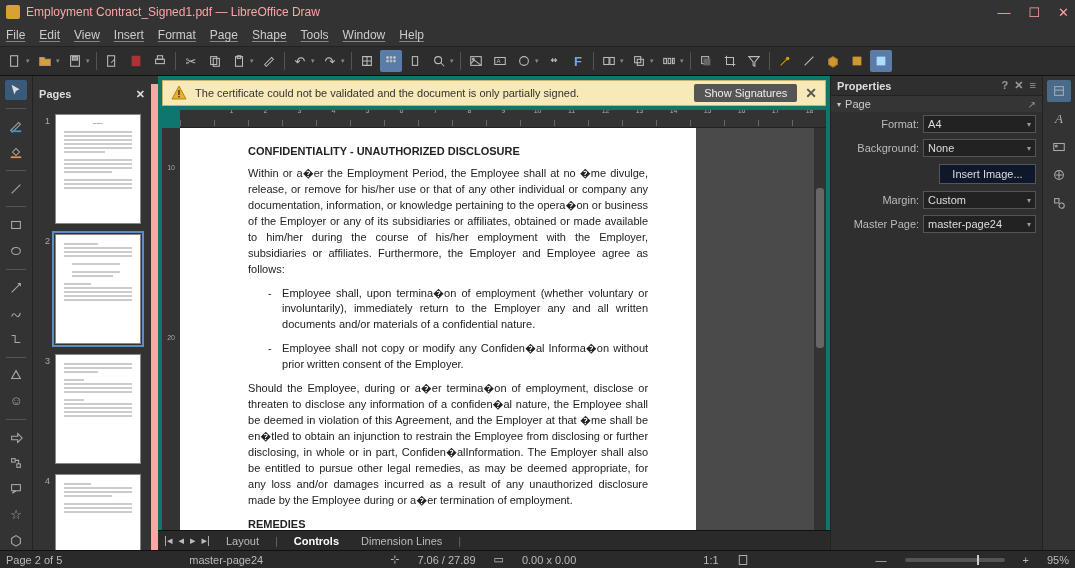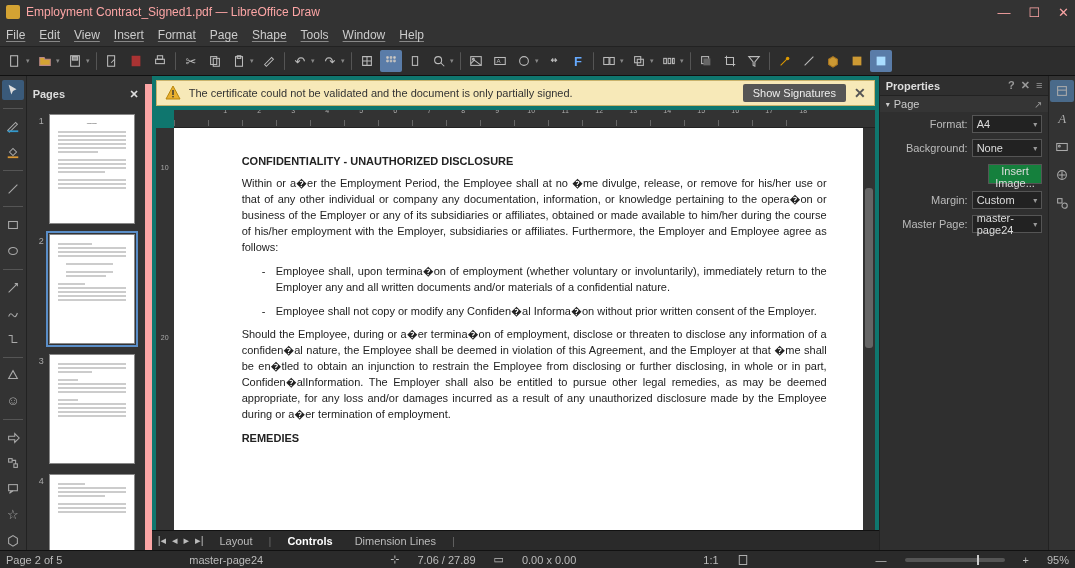--- a/index.html
+++ b/index.html
@@ -36,21 +36,21 @@
 .infobar .warn { width: 16px; height: 16px; margin-right: 8px; }
 .infobar .btn { margin-left: auto; background: #555; color: #eee; padding: 3px 10px; font-size: 11px; border-radius: 2px; }
 .infobar .close { margin-left: 8px; font-size: 14px; color: #555; font-weight: bold; }
 .hruler { height: 18px; background: #333; margin: 0 4px 0 22px; border-bottom: 1px solid #222; font-size: 7px; color: #aaa; display: flex; align-items: flex-end; padding-bottom: 1px; overflow: hidden; }
 .hruler span { width: 34px; text-align: center; border-left: 1px solid #666; height: 6px; line-height: 0; position: relative; }
 .hruler span::after { content: attr(data-v); position: absolute; top: -9px; left: 50%; transform: translateX(-50%); }
 .workarea { flex: 1; display: flex; overflow: hidden; margin: 0 4px; position: relative; }
 .vruler { width: 18px; background: #333; font-size: 7px; color: #aaa; display: flex; flex-direction: column; align-items: center; padding-top: 2px; }
 .vruler span { height: 34px; }
 .docscroll { flex: 1; background: #4a4a4a; overflow: hidden; position: relative; }
-.docpage { background: #fff; color: #222; width: 701px; margin: 0 0 0 0; padding: 26px 48px 10px 68px; font-size: 11px; line-height: 1.45; min-height: 420px; }
+.docpage { background: #fff; color: #222; width: 516px; margin: 0 0 0 0; padding: 16px 48px 10px 68px; font-size: 11px; line-height: 1.45; min-height: 420px; }
 .docpage h4 { font-weight: bold; font-size: 11px; margin-bottom: 6px; }
 .docpage p { margin-bottom: 8px; text-align: justify; }
 .docpage ul { list-style: none; padding-left: 20px; }
 .docpage ul li { position: relative; margin-bottom: 8px; padding-left: 14px; text-align: justify;}
 .docpage ul li::before { content: "-"; position: absolute; left: 0; }
 .docpage .u { text-decoration: underline; text-decoration-style: dotted; text-decoration-color: #c44; }
 .vscroll { position: absolute; right: 0; top: 0; bottom: 0; width: 12px; background: #333; }
 .vscroll .thumbv { position: absolute; left: 2px; right: 2px; top: 60px; height: 160px; background: #666; border-radius: 3px; }
 .navbar { height: 20px; background: #2a2a2a; border-top: 1px solid #111; display: flex; align-items: center; padding: 0 6px; font-size: 11px; color: #bbb; gap: 10px; }
 .navbar .navbtns { display: flex; gap: 6px; }
@@ -65,21 +65,21 @@
 .proppanel .phdr { height: 20px; display: flex; align-items: center; padding: 0 6px; font-weight: bold; color: #ddd; border-bottom: 1px solid #222; }
 .proppanel .phdr .picons { margin-left: auto; display: flex; gap: 6px; color: #999; font-size: 11px;}
 .proppanel .sect { padding: 2px 6px; color: #ccc; display: flex; align-items: center; background: #353535; }
 .proppanel .sect .caret { font-size: 8px; margin-right: 4px; }
 .proppanel .sect .sicon { margin-left: auto; font-size: 10px; color: #999;}
 .proppanel .row { display: flex; align-items: center; padding: 3px 6px; gap: 4px; }
 .proppanel .row label { width: 82px; text-align: right; color: #bbb; }
 .proppanel .row .sel { flex: 1; background: #222; border: 1px solid #555; height: 18px; display: flex; align-items: center; padding: 0 4px; color: #ddd; font-size: 11px; position: relative; }
 .proppanel .row .sel::after { content: "▾"; position: absolute; right: 4px; font-size: 8px; color: #999; }
 .proppanel .rowbtn { display: flex; padding: 4px 6px; }
-.proppanel .rowbtn button { flex:1; margin-left: 102px; background: #15803d; border: 1px solid #555; color: #ddd; height: 20px; font-size: 11px; }
+.proppanel .rowbtn button { flex:1; margin-left: 102px; background: #0f172a; border: 1px solid #555; color: #ddd; height: 20px; font-size: 11px; }
 .statusbar { height: 18px; background: #2a2a2a; border-top: 1px solid #111; display: flex; align-items: center; padding: 0 6px; font-size: 11px; color: #bbb; gap: 18px; }
 .statusbar .spacer { flex: 1; }
 .statusbar .slider { width: 100px; height: 4px; background: #555; position: relative; border-radius: 2px;}
 .statusbar .slider .knob { position: absolute; width: 2px; height: 10px; background: #ccc; top: -3px; left: 72%; }
 .statusbar .zoomicon svg { width:12px; height:12px; fill:none; stroke:#bbb; stroke-width:1.2; vertical-align:middle;}
 </style>
 </head>
 <body>
 
 <div class="titlebar">

